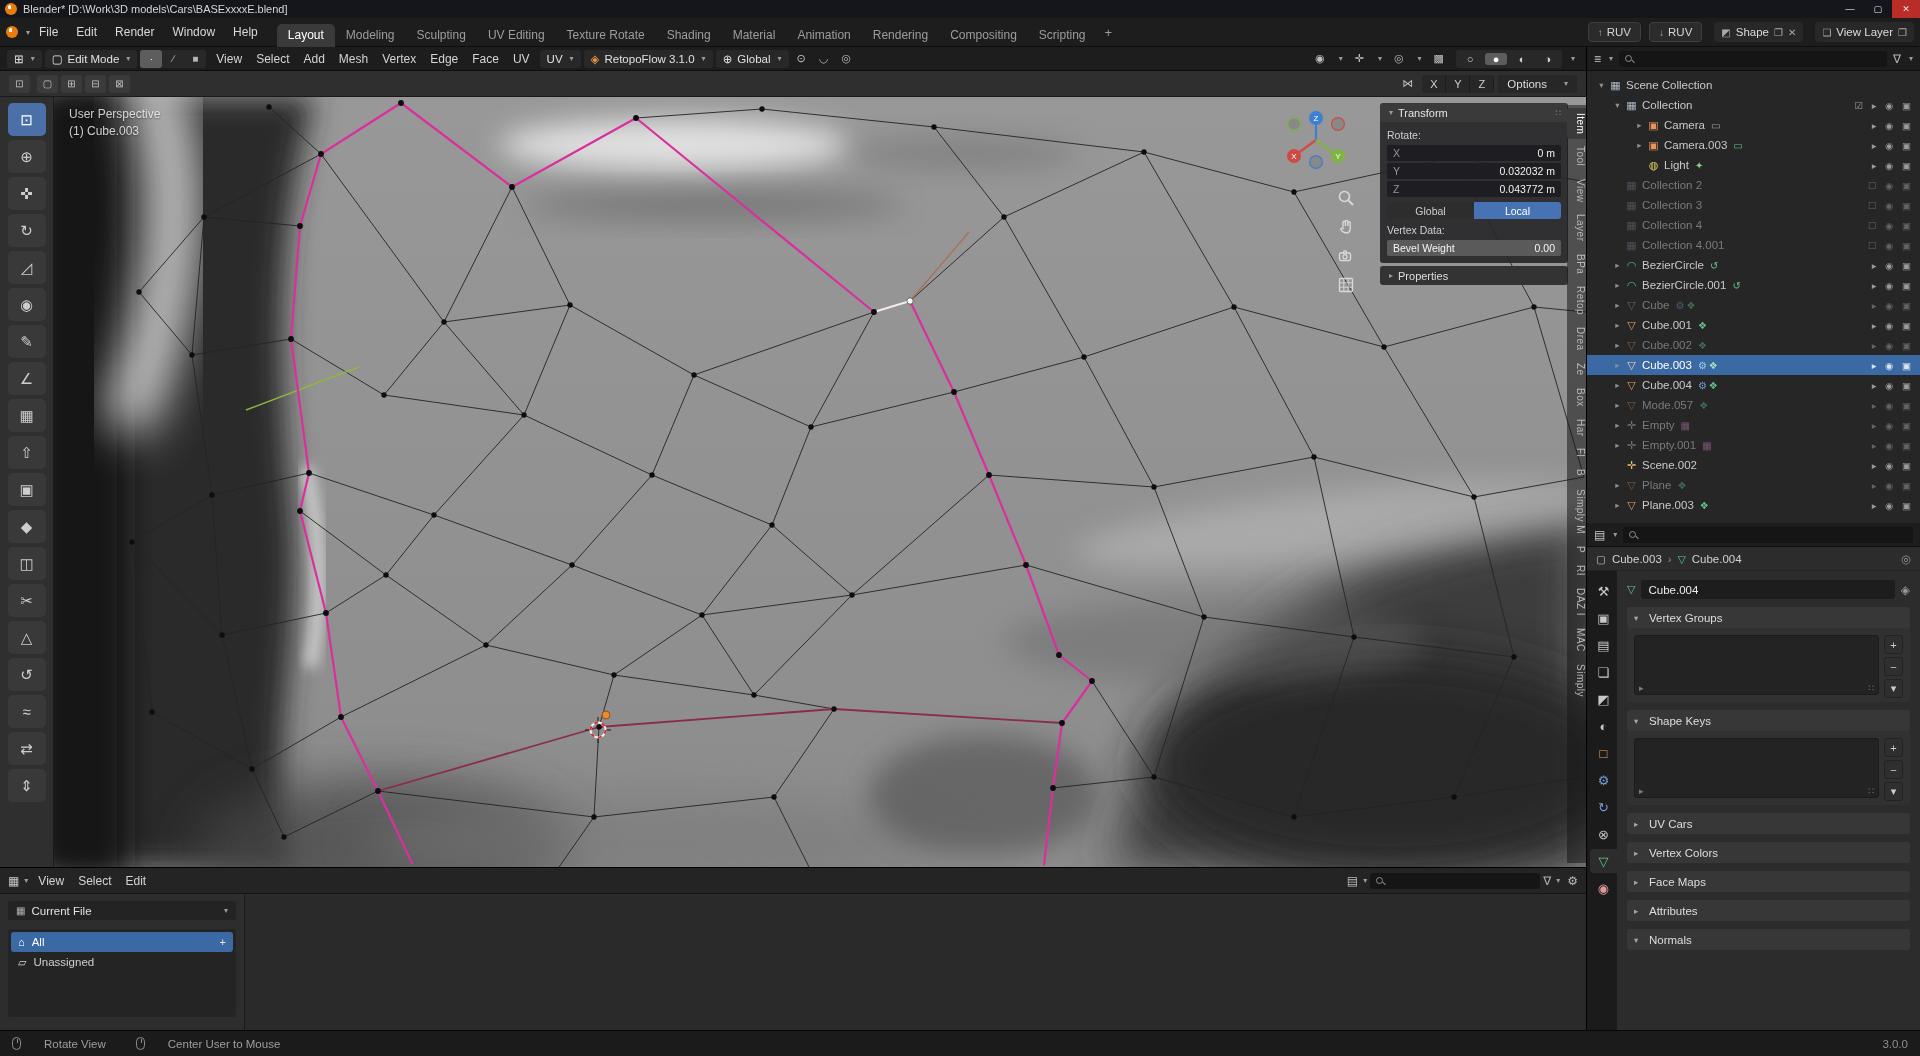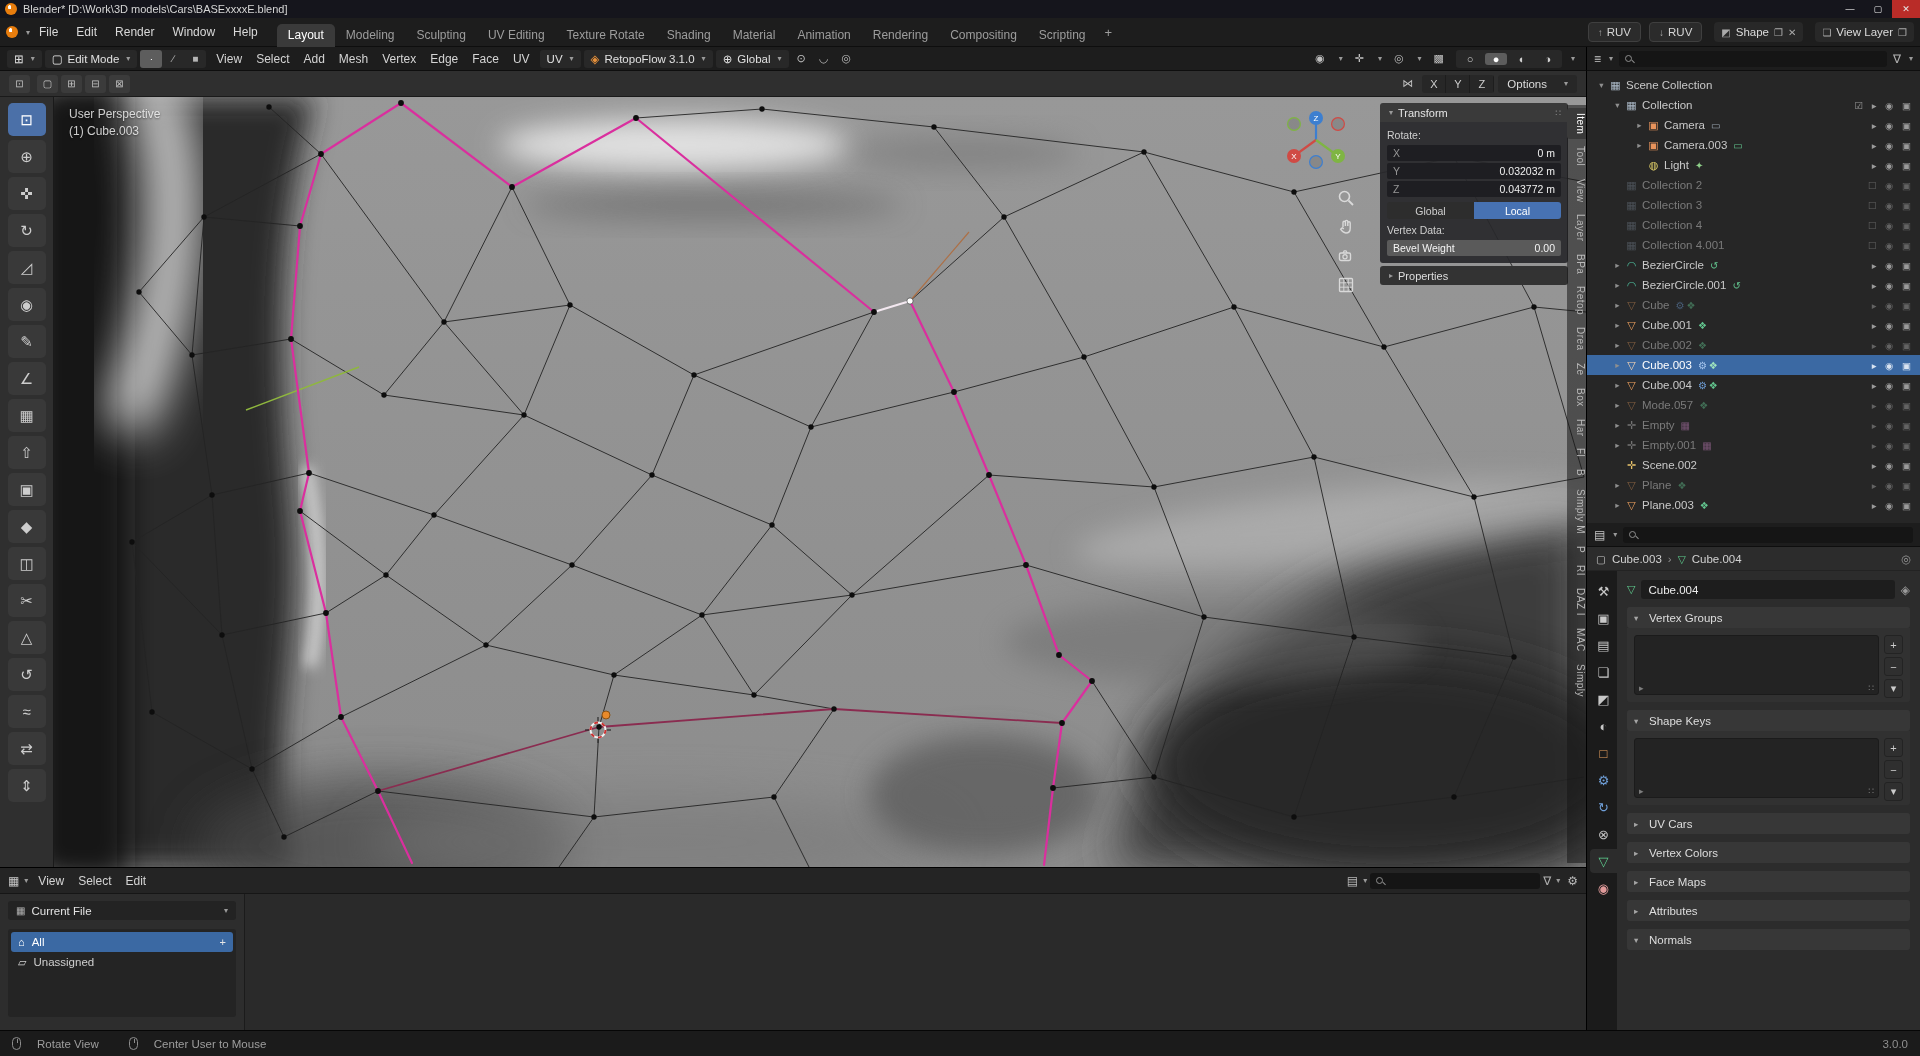--- a/index.html
+++ b/index.html
@@ -171,21 +171,21 @@
     color:#cfcfcf;border-radius:3px;}
   .catrow.sel{background:#3b69a3;color:#ffffff;}
   .catrow .cplus{margin-left:auto;font-size:11px;color:#e6e6e6;}
   .amain{flex:1;background:#2a2a2a;}
   .asearch{width:170px;}
 
   
   .status{position:absolute;left:0;top:1030px;width:100%;height:26px;background:#1b1b1b;
     border-top:1px solid #060606;display:flex;align-items:center;gap:30px;padding:0 12px;
     font-size:11.5px;color:#9e9e9e;}
-  .sitem{display:flex;align-items:center;gap:16px;}
+  .sitem{display:flex;align-items:center;gap:23px;}
   .mouse{width:9px;height:13px;border:1px solid #8d8d8d;border-radius:4.5px;position:relative;flex:none;}
   .mouse::after{content:"";position:absolute;left:4px;top:1px;width:1px;height:4px;background:#8d8d8d;}
   .sver{margin-left:auto;color:#8f8f8f;}
 </style>
 </head>
 <body>
 
 <div id="app">
 
   <div class="titlebar">

